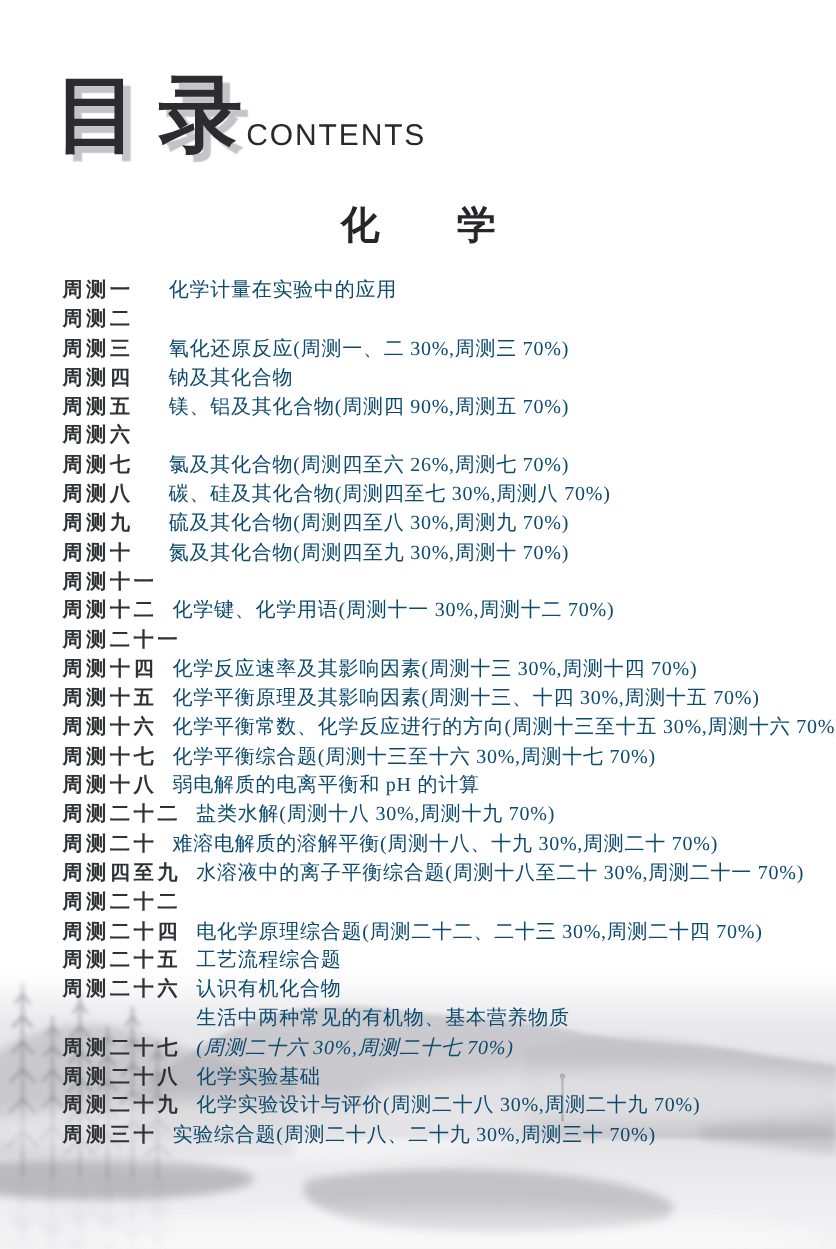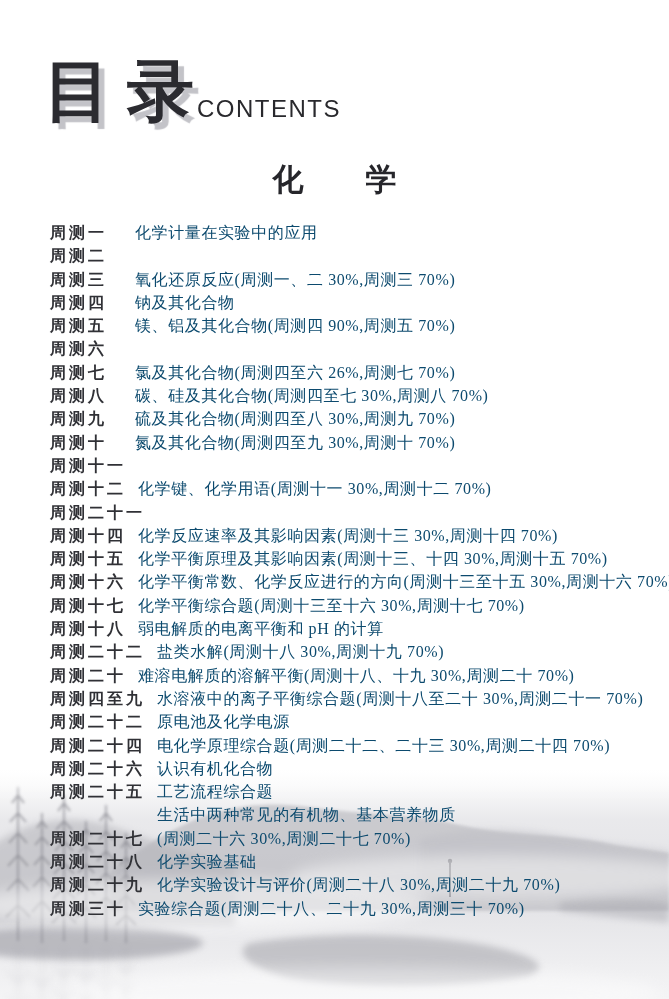--- a/index.html
+++ b/index.html
@@ -35,21 +35,21 @@
   }
   .toc { position:absolute; left:50px; top:221px; width:606px; }
   .toc-row { display:flex; align-items:flex-end; line-height:23.3px; font-size:16px; }
   .toc-label {
     font-family:"Liberation Sans", sans-serif;
     font-weight:bold; letter-spacing:3px; white-space:nowrap;
     box-sizing:content-box; min-width:73px; padding-right:12px;
     flex:0 0 auto; color:#303136;
   }
   .toc-title { letter-spacing:0.6px; white-space:nowrap; color:#0c4a6e; }
-  .toc-title .line2 { display:block; }
+  .toc-title .line2 { display:block;font-style:italic; }
 </style>
 </head>
 <body>
 
 <div class="page">
 
   <svg class="watermark" viewBox="0 0 669 244" width="669" height="244" aria-hidden="true">
     <defs>
       <filter id="b1" x="-30%" y="-30%" width="160%" height="160%">
           <feGaussianBlur stdDeviation="1.6"></feGaussianBlur>
@@ -200,33 +200,32 @@
         <div class="toc-row">
           <span class="toc-label">周测二十</span>
           <span class="toc-title">难溶电解质的溶解平衡(周测十八、十九 30%,周测二十 70%)</span>
         </div>
         <div class="toc-row">
           <span class="toc-label">周测四至九</span>
           <span class="toc-title">水溶液中的离子平衡综合题(周测十八至二十 30%,周测二十一 70%)</span>
         </div>
         <div class="toc-row">
           <span class="toc-label">周测二十二</span>
-          <span class="toc-title">原电池及化学电源</span>
         </div>
         <div class="toc-row">
           <span class="toc-label">周测二十四</span>
           <span class="toc-title">电化学原理综合题(周测二十二、二十三 30%,周测二十四 70%)</span>
         </div>
         <div class="toc-row">
+          <span class="toc-label">周测二十五</span>
+          <span class="toc-title">工艺流程综合题</span>
+        </div>
+        <div class="toc-row">
           <span class="toc-label">周测二十六</span>
           <span class="toc-title">认识有机化合物</span>
-        </div>
-        <div class="toc-row">
-          <span class="toc-label">周测二十五</span>
-          <span class="toc-title">工艺流程综合题</span>
         </div>
         <div class="toc-row">
           <span class="toc-label">周测二十七</span>
           <span class="toc-title">生活中两种常见的有机物、基本营养物质<span class="line2">(周测二十六 30%,周测二十七 70%)</span></span>
         </div>
         <div class="toc-row">
           <span class="toc-label">周测二十八</span>
           <span class="toc-title">化学实验基础</span>
         </div>
         <div class="toc-row">

